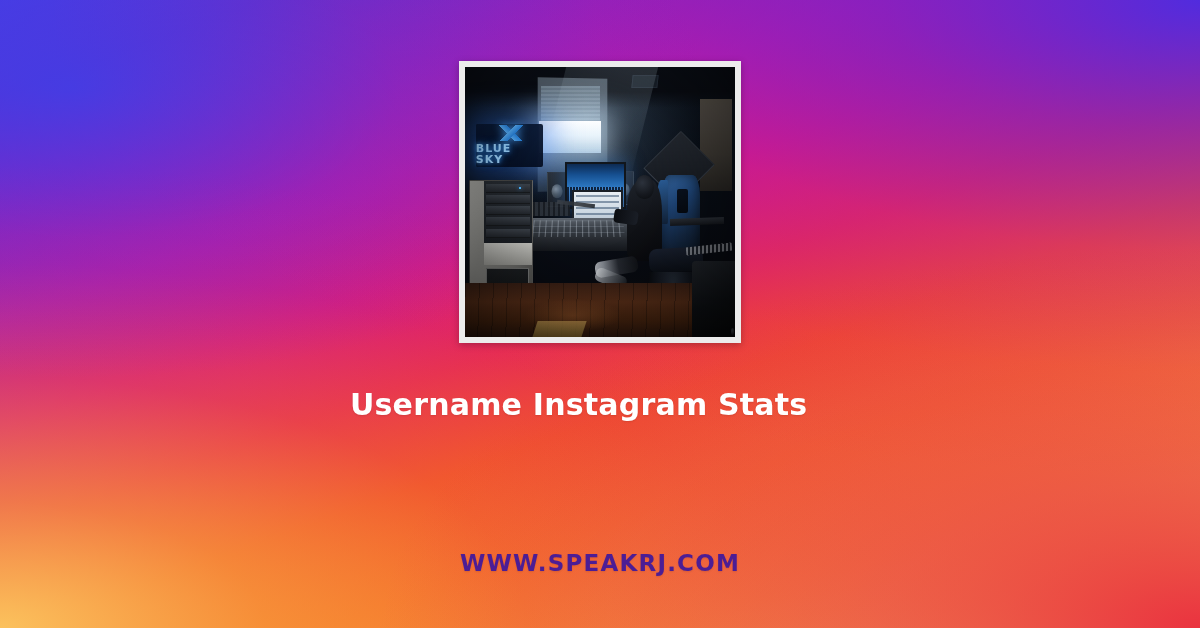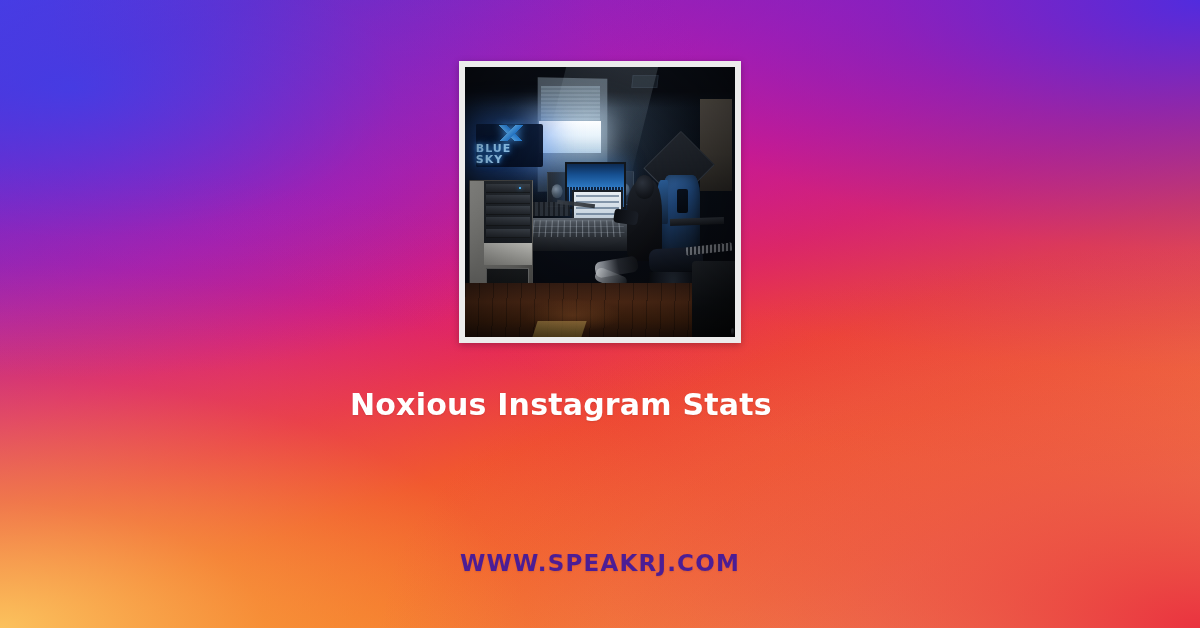--- a/index.html
+++ b/index.html
@@ -540,18 +540,18 @@
         <div class="fg-case">
           <div class="fg-case-wheel"></div>
         </div>
 
         <div class="photo-vignette"></div>
       </div>
     </div>
   </div>
 
   <div class="text-block">
-    <h1 class="card-title">Noxious Instagram Stats</h1>
+    <h1 class="card-title">Username Instagram Stats</h1>
   </div>
 
   <div class="footer">WWW.SPEAKRJ.COM</div>
 
 </div>
 
 </body></html>

